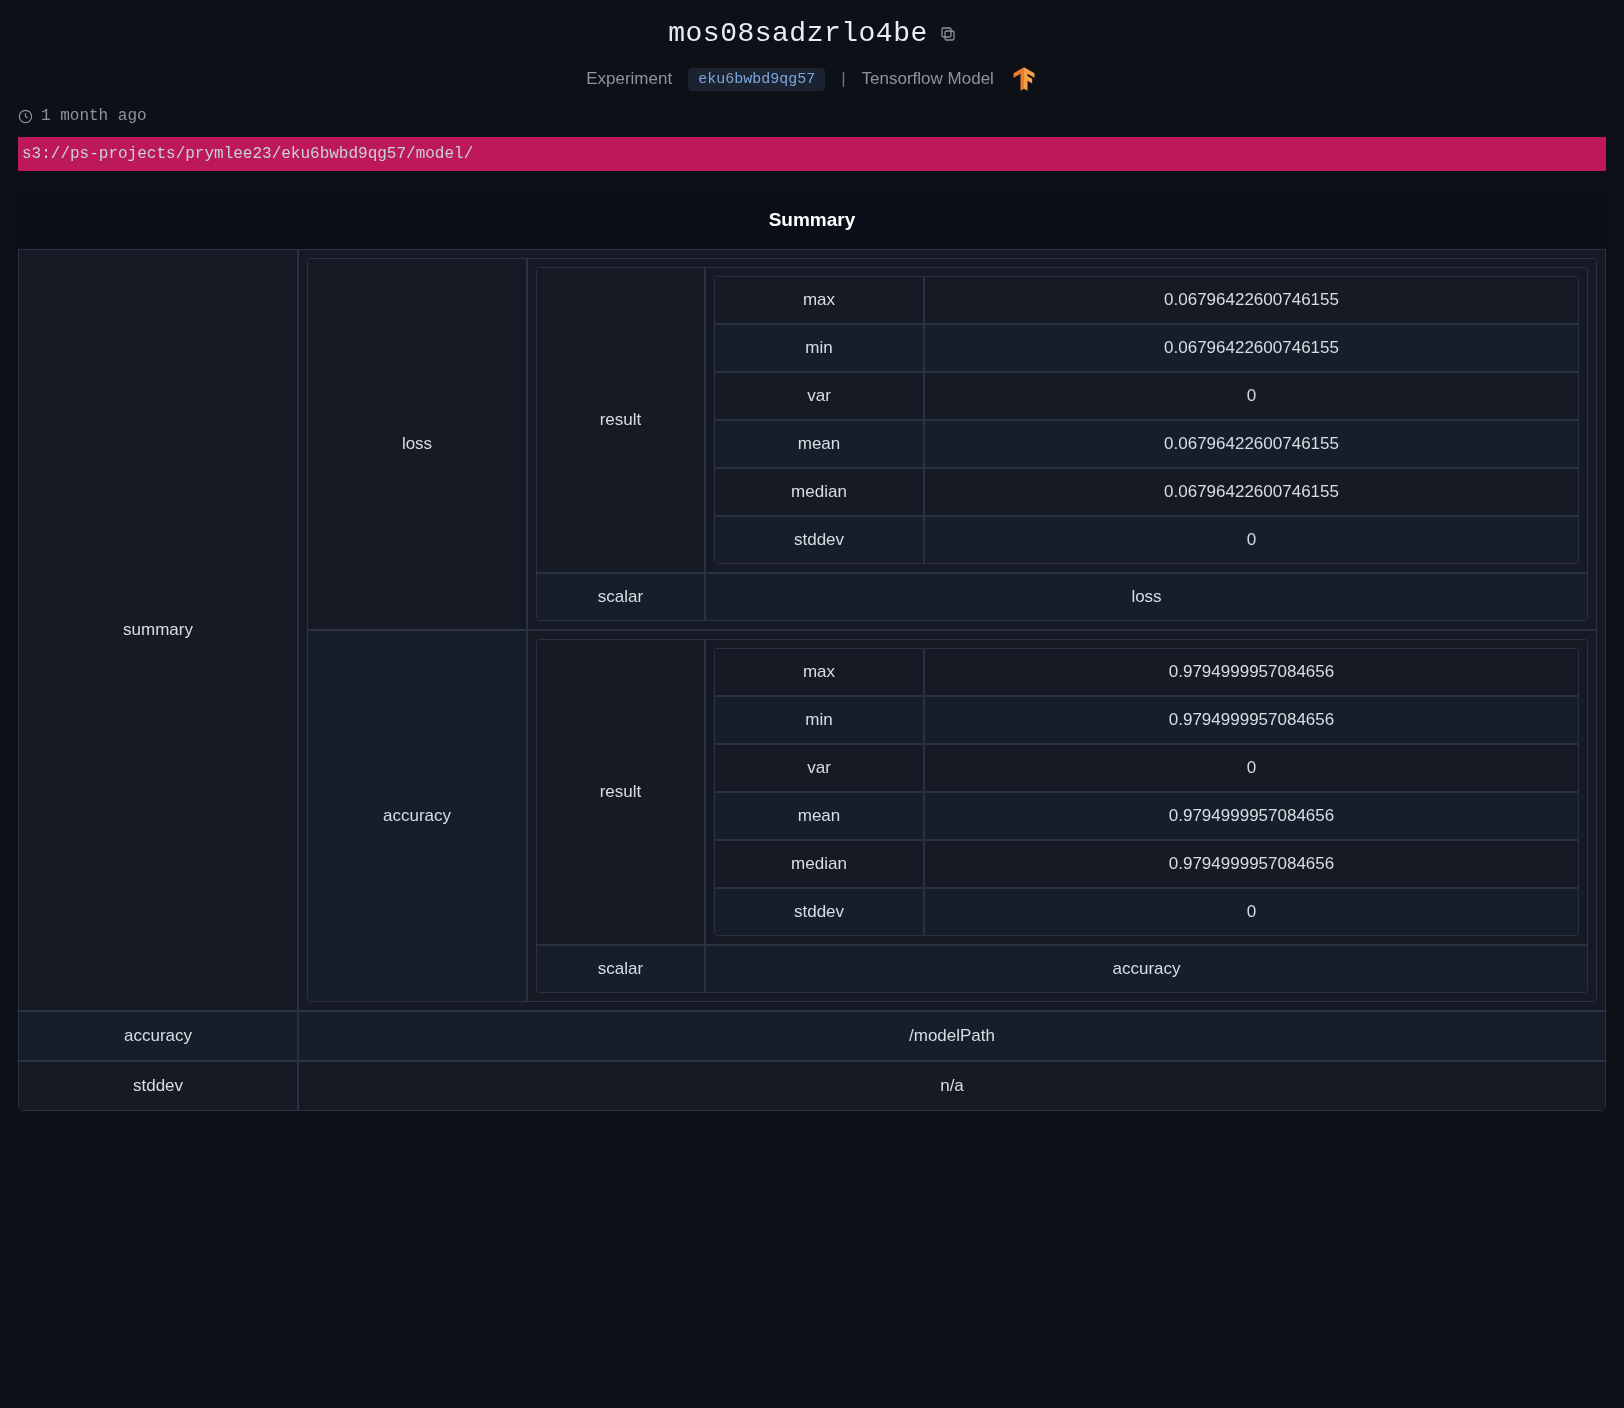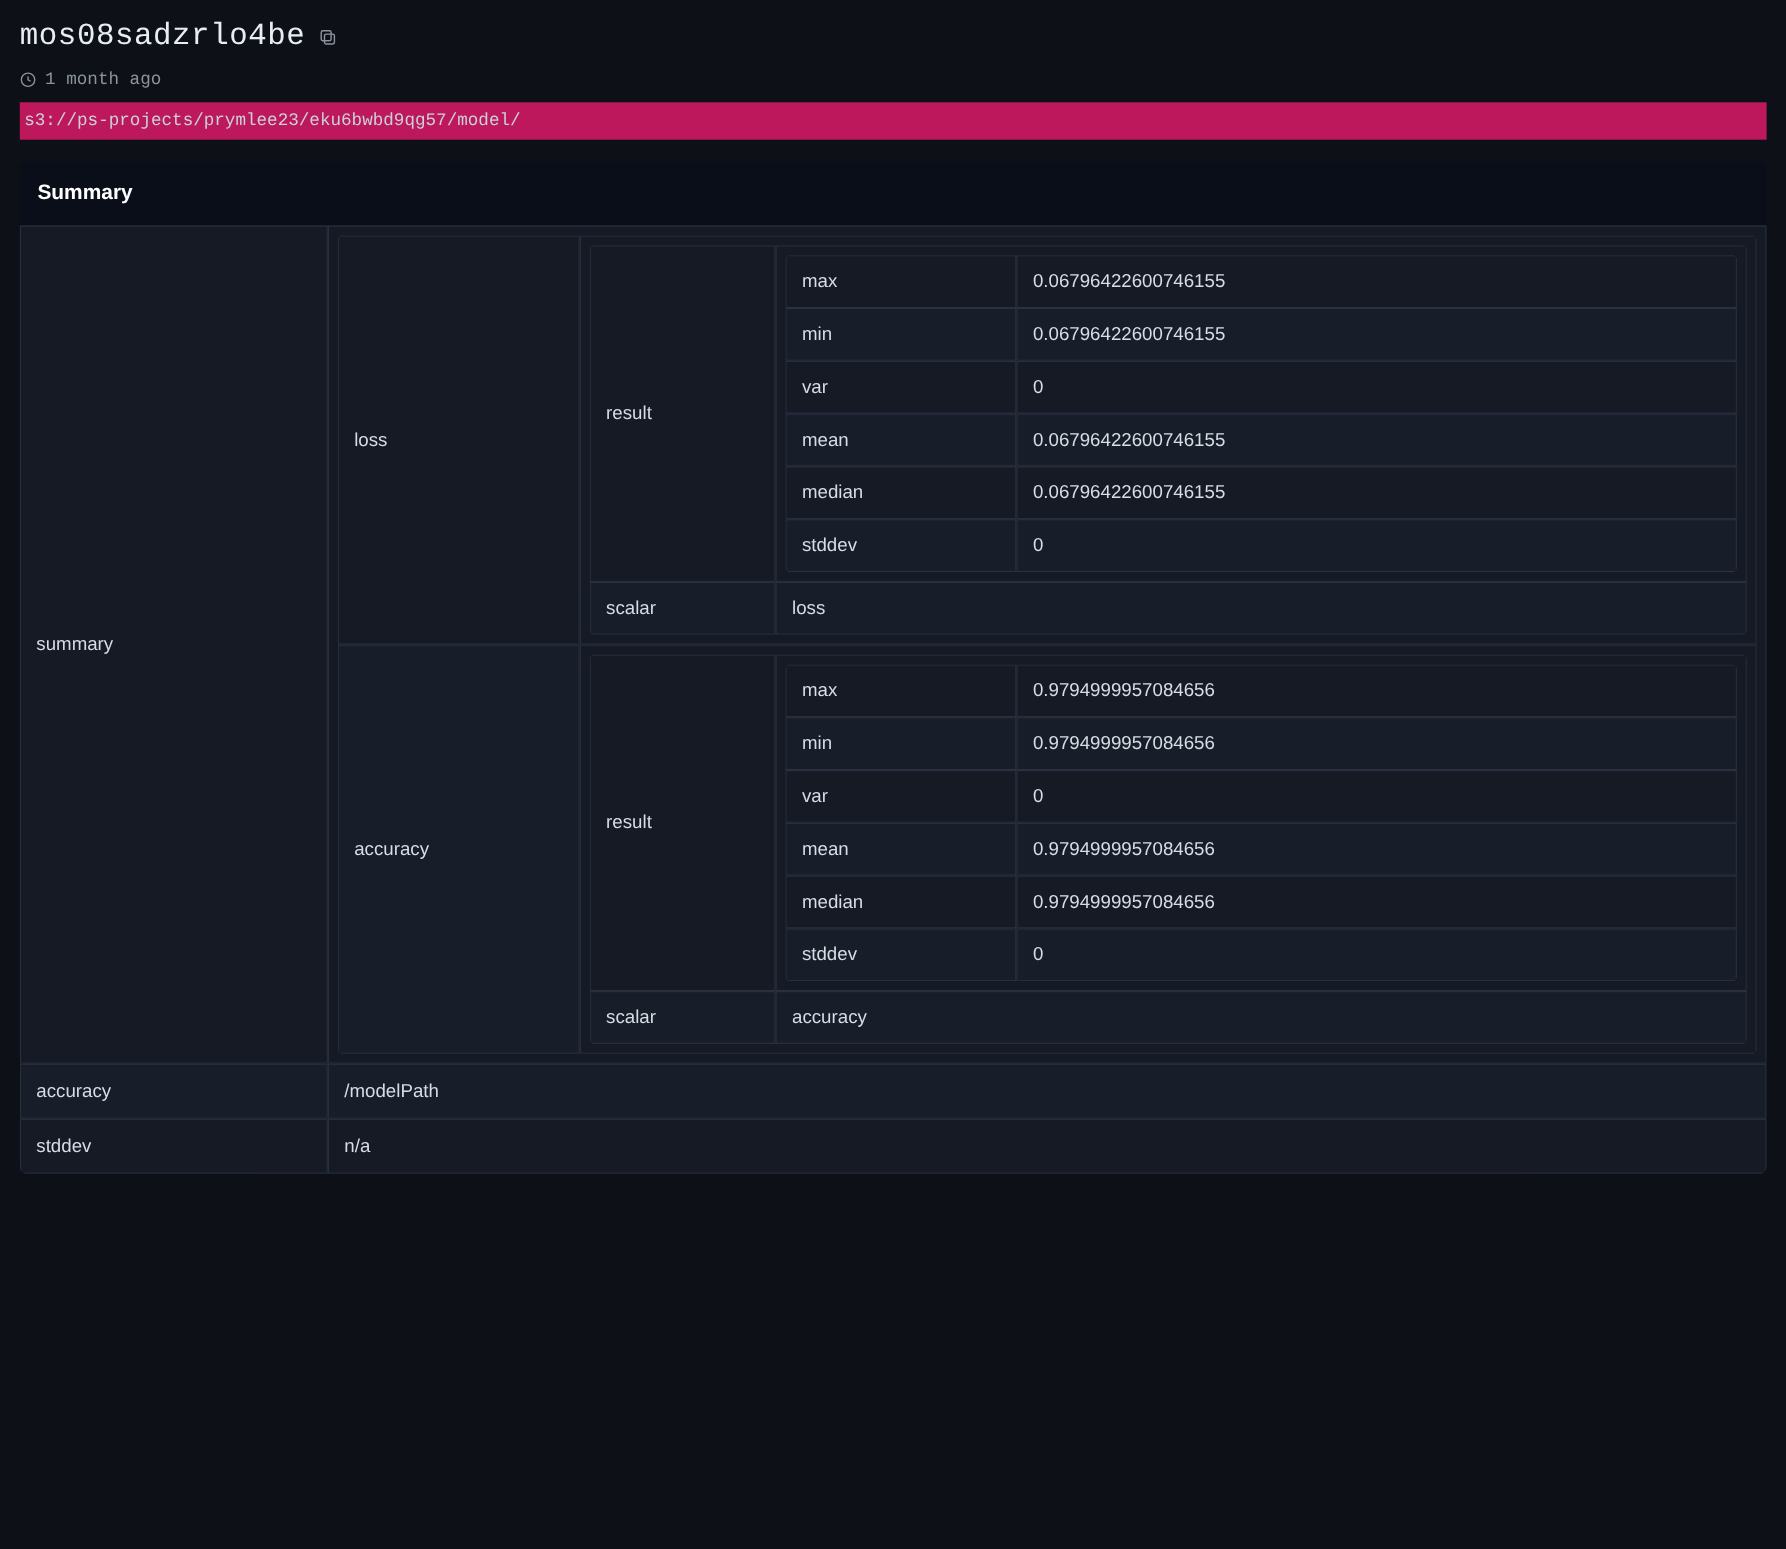--- a/index.html
+++ b/index.html
@@ -12,20 +12,21 @@
     padding: 18px;
   }
   .mono { font-family: "SFMono-Regular", Consolas, "Liberation Mono", Menlo, monospace; }
 
   
   .header-row {
     display: flex;
     align-items: center;
     justify-content: space-between;
     gap: 16px;
+    flex-direction: column;
   }
   .title-wrap { display: flex; align-items: center; gap: 12px; }
   .page-title {
     font-size: 28px;
     color: #e6edf3;
     letter-spacing: 0.5px;
   }
   .copy-icon {
     width: 16px; height: 16px; color: #8b949e; cursor: pointer;
   }
@@ -52,20 +53,21 @@
     padding: 8px 4px;
     color: #c9d1d9;
     font-size: 16px;
   }
 
   
   .card {
     margin-top: 20px;
     border-radius: 6px;
     overflow: hidden;
+    text-align: center;
   }
   .card-header {
     background: #0a0e18;
     color: #ffffff;
     font-weight: 700;
     font-size: 19px;
     padding: 18px 16px;
   }
 
   
@@ -98,20 +100,30 @@
 </style>
 </head>
 <body>
 
 <div class="header-row">
   <div class="title-wrap">
     <span class="page-title mono">mos08sadzrlo4be</span>
     <svg class="copy-icon" viewBox="0 0 16 16" fill="none" stroke="currentColor" stroke-width="1.3">
       <rect x="5" y="5" width="9" height="9" rx="1.5"></rect>
       <rect x="2" y="2" width="9" height="9" rx="1.5"></rect>
+    </svg>
+  </div>
+  <div class="right-meta">
+    <span>Experiment</span>
+    <span class="exp-pill mono">eku6bwbd9qg57</span>
+    <span class="divider">|</span>
+    <span>Tensorflow Model</span>
+    <svg class="tf-icon" viewBox="0 0 48 48">
+      <path fill="#e87b2d" d="M24 4 6 14v8l12-6.9V44l6-3.4V4z"></path>
+      <path fill="#f3a14a" d="M24 4v36.6L30 44V27l8 4.6v-8L30 19v-4l12 6.9V14L24 4z"></path>
     </svg>
   </div>
 </div>
 
 <div class="timestamp-row">
   <svg class="clock-icon" viewBox="0 0 16 16" fill="none" stroke="currentColor" stroke-width="1.3">
     <circle cx="8" cy="8" r="6.5"></circle>
     <path d="M8 4.5V8l2.5 1.5"></path>
   </svg>
   <span>1 month ago</span>

